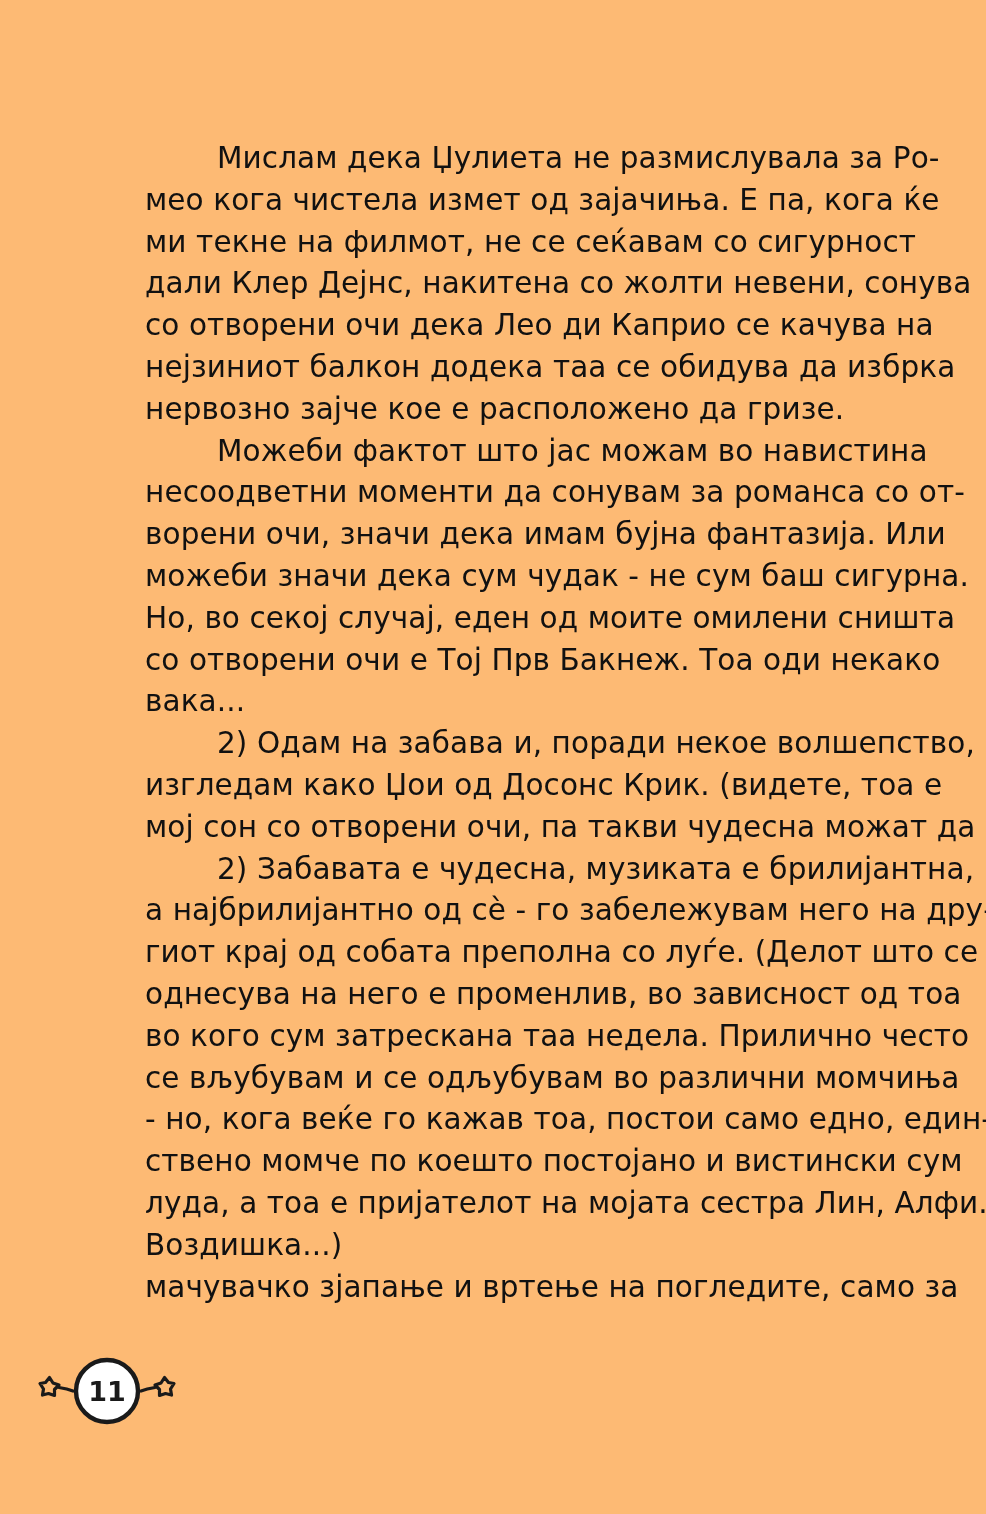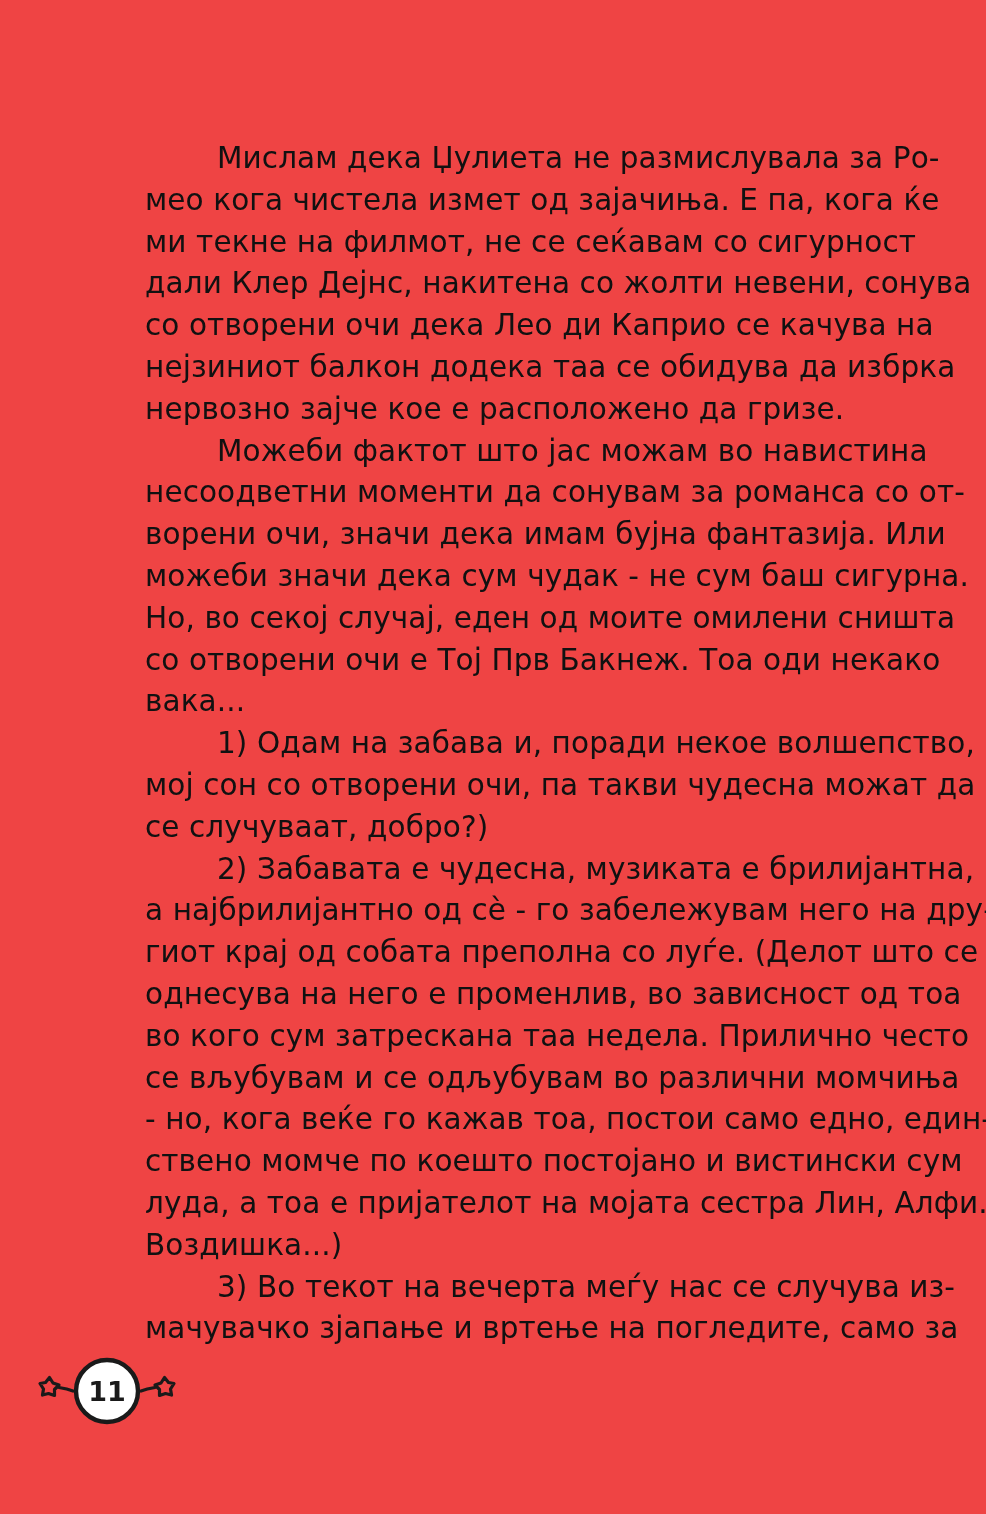--- a/index.html
+++ b/index.html
@@ -8,21 +8,21 @@
     padding: 0;
     background: #ffffff;
   }
   body {
     font-family: "DejaVu Sans", sans-serif;
   }
   .page {
     position: relative;
     width: 986px;
     height: 1514px;
-    background: #ef4444;
+    background: #fdba74;
     overflow: hidden;
     box-sizing: border-box;
   }
   .text-column {
     position: absolute;
     left: 145px;
     top: 138px;
     width: 737px;
   }
   .para {
@@ -80,23 +80,23 @@
 </style>
 </head>
 <body>
 
 <div class="page">
 
   <div class="text-column" id="text-column">
 
   <div class="para"><span class="line indented j">Мислам дека Џулиета не размислувала за Ро-</span><span class="line j">мео кога чистела измет од зајачиња. Е па, кога ќе</span><span class="line j">ми текне на филмот, не се сеќавам со сигурност</span><span class="line j">дали Клер Дејнс, накитена со жолти невени, сонува</span><span class="line j">со отворени очи дека Лео ди Каприо се качува на</span><span class="line j">нејзиниот балкон додека таа се обидува да избрка</span><span class="line last">нервозно зајче кое е расположено да гризе.</span></div>
       <div class="para"><span class="line indented j">Можеби фактот што јас можам во навистина</span><span class="line j">несоодветни моменти да сонувам за романса со от-</span><span class="line j">ворени очи, значи дека имам бујна фантазија. Или</span><span class="line j">можеби значи дека сум чудак - не сум баш сигурна.</span><span class="line j">Но, во секој случај, еден од моите омилени сништа</span><span class="line j">со отворени очи е Тој Прв Бакнеж. Тоа оди некако</span><span class="line last">вака...</span></div>
-      <div class="para"><span class="line indented j">1) Одам на забава и, поради некое волшепство,</span><span class="line j">мој сон со отворени очи, па такви чудесна можат да</span><span class="line last">се случуваат, добро?)</span></div>
+      <div class="para"><span class="line indented j">2) Одам на забава и, поради некое волшепство,</span><span class="line j">изгледам како Џои од Досонс Крик. (видете, тоа е</span><span class="line j">мој сон со отворени очи, па такви чудесна можат да</span></div>
       <div class="para"><span class="line indented j">2) Забавата е чудесна, музиката е брилијантна,</span><span class="line j">а најбрилијантно од сè - го забележувам него на дру-</span><span class="line j">гиот крај од собата преполна со луѓе. (Делот што се</span><span class="line j">однесува на него е променлив, во зависност од тоа</span><span class="line j">во кого сум затрескана таа недела. Прилично често</span><span class="line j">се вљубувам и се одљубувам во различни момчиња</span><span class="line j">- но, кога веќе го кажав тоа, постои само едно, един-</span><span class="line j">ствено момче по коешто постојано и вистински сум</span><span class="line j">луда, а тоа е пријателот на мојата сестра Лин, Алфи.</span><span class="line last">Воздишка...)</span></div>
-      <div class="para"><span class="line indented j">3) Во текот на вечерта меѓу нас се случува из-</span><span class="line last">мачувачко зјапање и вртење на погледите, само за</span></div>
+      <div class="para"><span class="line last">мачувачко зјапање и вртење на погледите, само за</span></div>
     </div>
 
   <div class="folio">
     <svg class="folio-svg" width="190" height="86" viewBox="0 0 190 86" aria-hidden="true">
 
       <g>
         <path d="M28 35.5 L33.5 34.5 L37.5 29.5 L41 35 L47 37 L42.5 41.5 L42.5 47.5 L36.5 45.5 L30.5 47 L31.5 41 Z" fill="none" stroke="#1a1a1a" stroke-width="3.2" stroke-linejoin="round"></path>
         <path d="M47 39.5 C53 40.5 57 41.5 61 43" fill="none" stroke="#1a1a1a" stroke-width="3.2" stroke-linecap="round"></path>
       </g>
 

